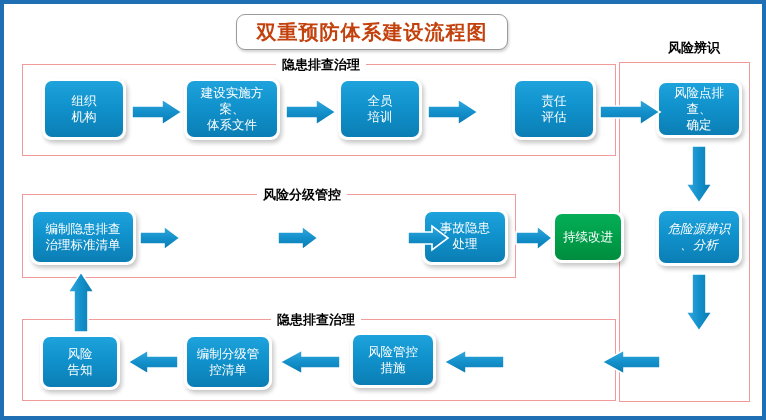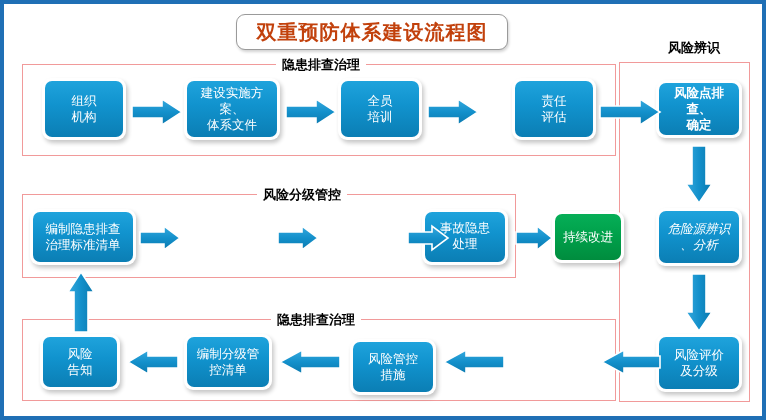--- a/index.html
+++ b/index.html
@@ -203,21 +203,21 @@
   <div class="node blue" style="left:180px;top:330px;width:88px;height:56px;">
     <div class="node-inner">编制分级管<br>控清单</div>
   </div>
 
   <div class="arrow" style="left:276px;top:346px;">
     <svg width="62" height="24" viewBox="0 0 62 24">
       <path d="M60,6 L22,6 L22,0 L0,12 L22,24 L22,18 L60,18 Z" fill="url(#ah1)" stroke="#ffffff" stroke-width="1.6"></path>
     </svg>
   </div>
 
-  <div class="node blue" style="left:346px;top:335px;width:86px;height:56px;">
+  <div class="node blue" style="left:346px;top:328px;width:86px;height:56px;">
     <div class="node-inner">风险管控<br>措施</div>
   </div>
 
   <div class="arrow" style="left:440px;top:346px;">
     <svg width="62" height="24" viewBox="0 0 62 24">
       <path d="M60,6 L22,6 L22,0 L0,12 L22,24 L22,18 L60,18 Z" fill="url(#ah1)" stroke="#ffffff" stroke-width="1.6"></path>
     </svg>
   </div>
 
 
@@ -233,37 +233,34 @@
         <linearGradient id="av1" x1="0" y1="0" x2="1" y2="0">
           <stop offset="0%" stop-color="#36A9DE"></stop>
             <stop offset="50%" stop-color="#1390CB"></stop>
             <stop offset="100%" stop-color="#0B79AE"></stop>
         </linearGradient>
       </defs>
       <path d="M6,60 L6,20 L0,20 L13,0 L26,20 L20,20 L20,60 Z" fill="url(#av1)" stroke="#ffffff" stroke-width="1.6"></path>
     </svg>
   </div>
 
-  <div class="node blue" style="left:652px;top:76px;width:86px;height:58px;font-weight:bold;">
+  <div class="node blue" style="left:652px;top:76px;width:86px;height:58px;">
     <div class="node-inner">风险点排查、<br>确定</div>
   </div>
 
   <div class="arrow" style="left:682px;top:142px;">
     <svg width="26" height="58" viewBox="0 0 26 58">
       <path d="M6,0 L6,38 L0,38 L13,57 L26,38 L20,38 L20,0 Z" fill="url(#av1)" stroke="#ffffff" stroke-width="1.6"></path>
     </svg>
   </div>
 
   <div class="node blue" style="left:652px;top:204px;width:86px;height:58px;font-style:italic;">
     <div class="node-inner">危险源辨识<br>、分析</div>
   </div>
 
   <div class="arrow" style="left:682px;top:270px;">
     <svg width="26" height="58" viewBox="0 0 26 58">
       <path d="M6,0 L6,38 L0,38 L13,57 L26,38 L20,38 L20,0 Z" fill="url(#av1)" stroke="#ffffff" stroke-width="1.6"></path>
     </svg>
   </div>
 
-  <div class="node blue" style="left:652px;top:330px;width:86px;height:58px;">
-    <div class="node-inner">风险评价<br>及分级</div>
-  </div>
 
 </div>
 
 </body></html>

